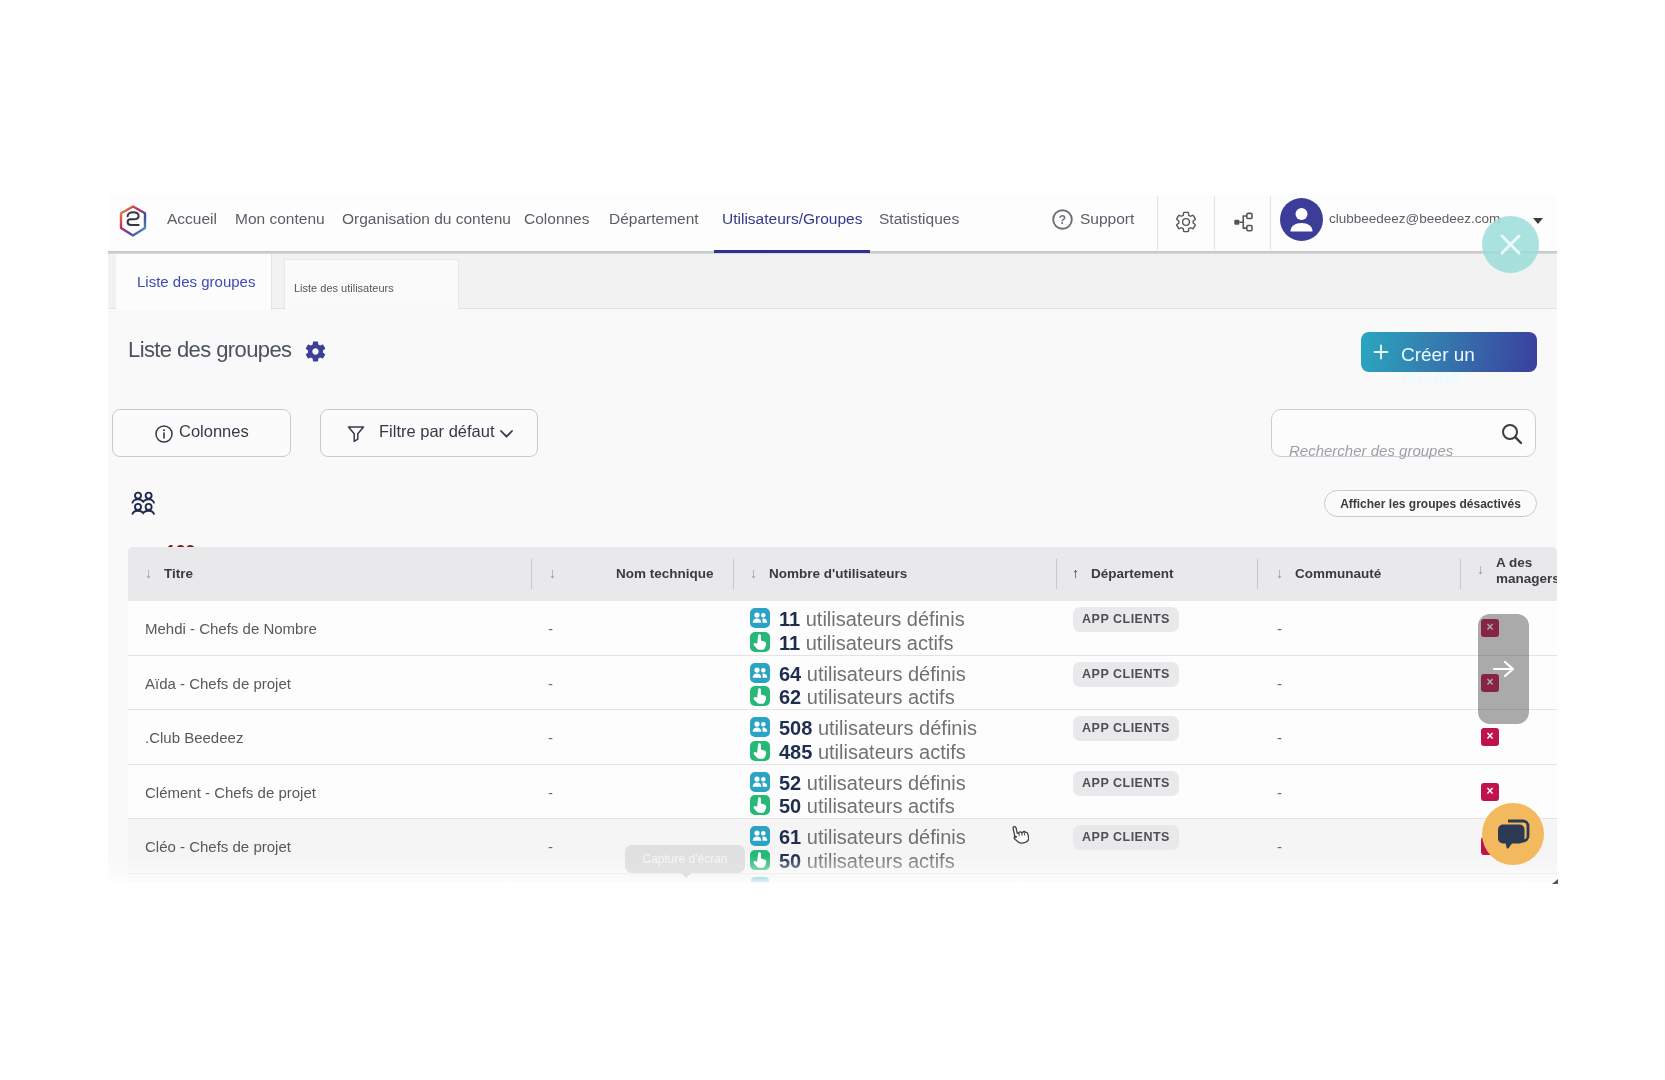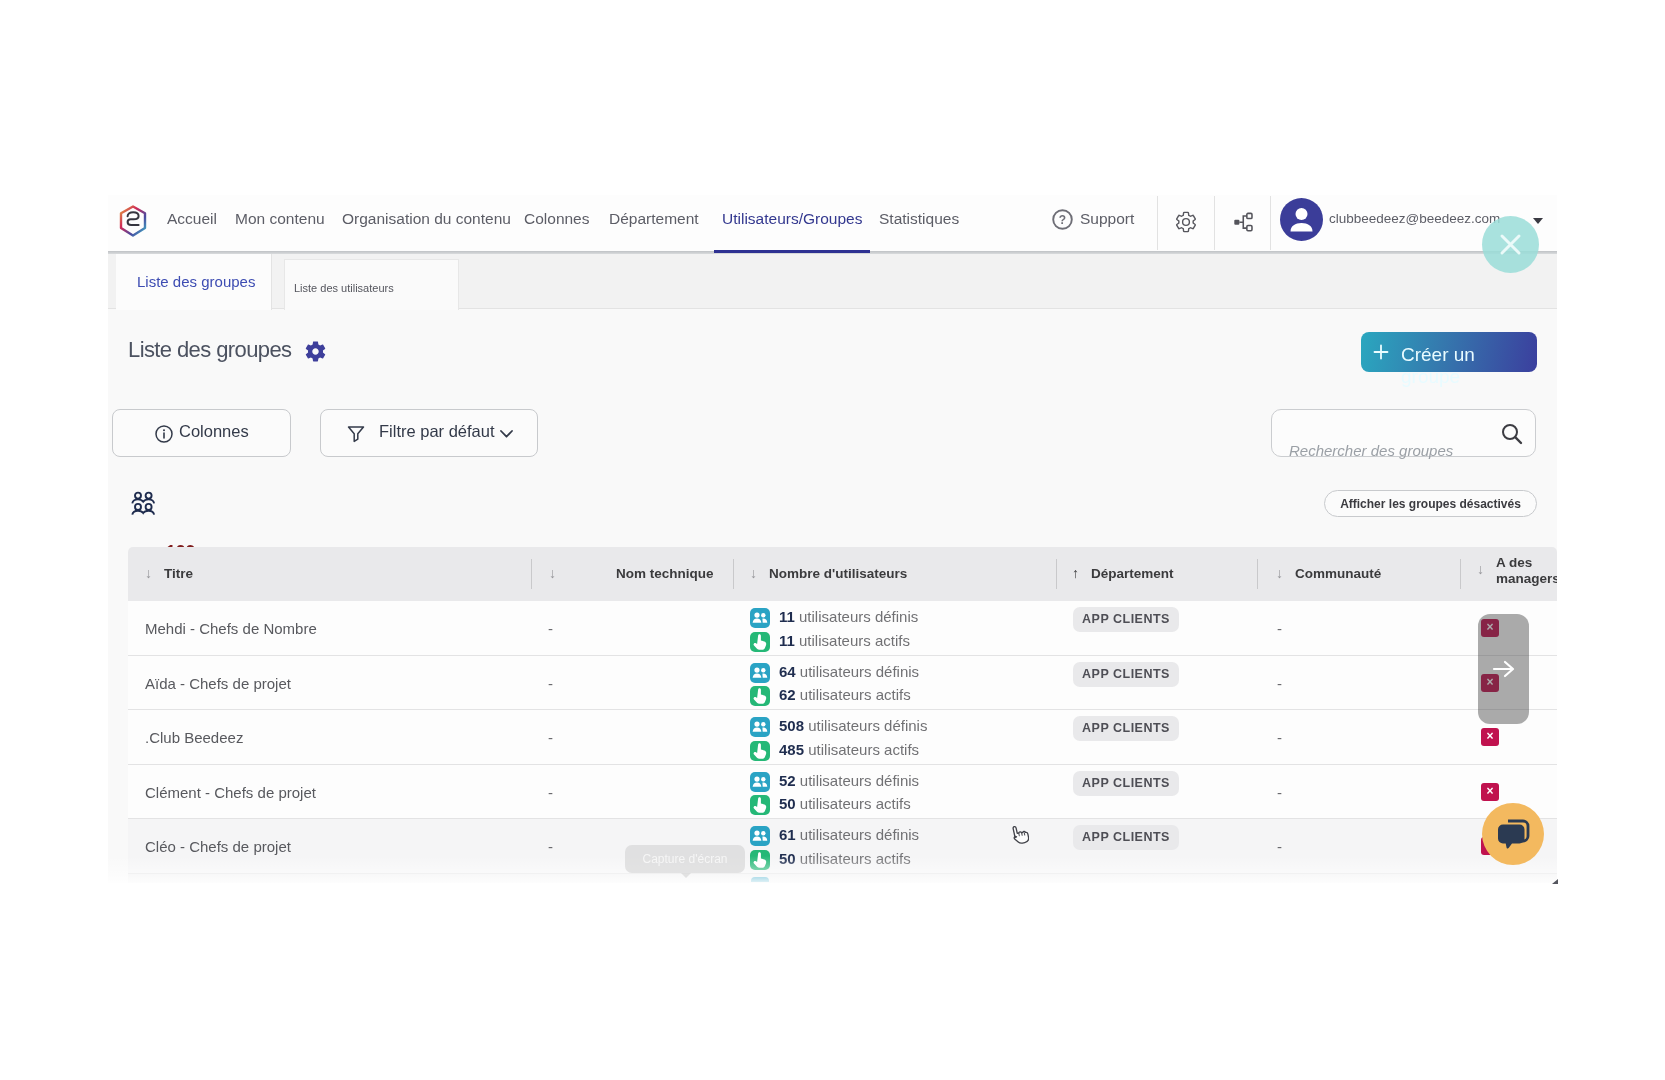--- a/index.html
+++ b/index.html
@@ -55,21 +55,21 @@
   #thead { position:absolute; left:20px; top:352px; width:1429px; height:54px; background:#e9e9eb; border-radius:5px 5px 0 0; }
   .hsep { position:absolute; top:12px; width:1px; height:30px; background:#c9c9cb; }
   .hcell { position:absolute; font-size:13.5px; font-weight:bold; color:#3b3b3d; white-space:nowrap; }
   .harr { position:absolute; font-size:14px; color:#97979b; font-weight:normal; }
   .row { position:absolute; left:20px; width:1429px; height:54px; background:#fdfdfd; border-bottom:1px solid #e3e3e4; }
   .row .title { position:absolute; left:17px; top:19px; font-size:15px; color:#58595e; white-space:nowrap; }
   .dash { position:absolute; font-size:15px; color:#6a6a6e; }
   .ic { position:absolute; left:622px; width:20px; height:20px; border-radius:5px; }
   .ic.t { background:#2aa3c4; }
   .ic.g { background:#25b877; }
-  .num { position:absolute; left:651px; font-size:15px; font-weight:bold; color:#1f2d4f; white-space:nowrap; }
+  .num { position:absolute; left:651px; font-size:20px; font-weight:bold; color:#1f2d4f; white-space:nowrap; }
   .num span { font-weight:normal; color:#717174; }
   .badge { position:absolute; left:945px; top:6px; width:106px; height:25px; background:#e9e9eb; border-radius:7px; text-align:center; font-size:12.5px; font-weight:bold; color:#4e4e55; letter-spacing:0.5px; line-height:25px; }
   .bdash2 { left:1149px; }
   .xbtn { position:absolute; left:1353px; top:18px; width:18px; height:18px; border-radius:3px; background:#c0124e; color:#fff; text-align:center; font-size:12px; font-weight:bold; line-height:17px; }
 
   
   #partial { position:absolute; left:20px; top:679px; width:1429px; height:9px; background:#f0f0f1; }
   #fade { position:absolute; left:108px; top:856px; width:1449px; height:36px; background:linear-gradient(rgba(255,255,255,0) 0%, rgba(255,255,255,0.45) 45%, rgba(255,255,255,0.92) 78%, #ffffff 95%); }
 
   

